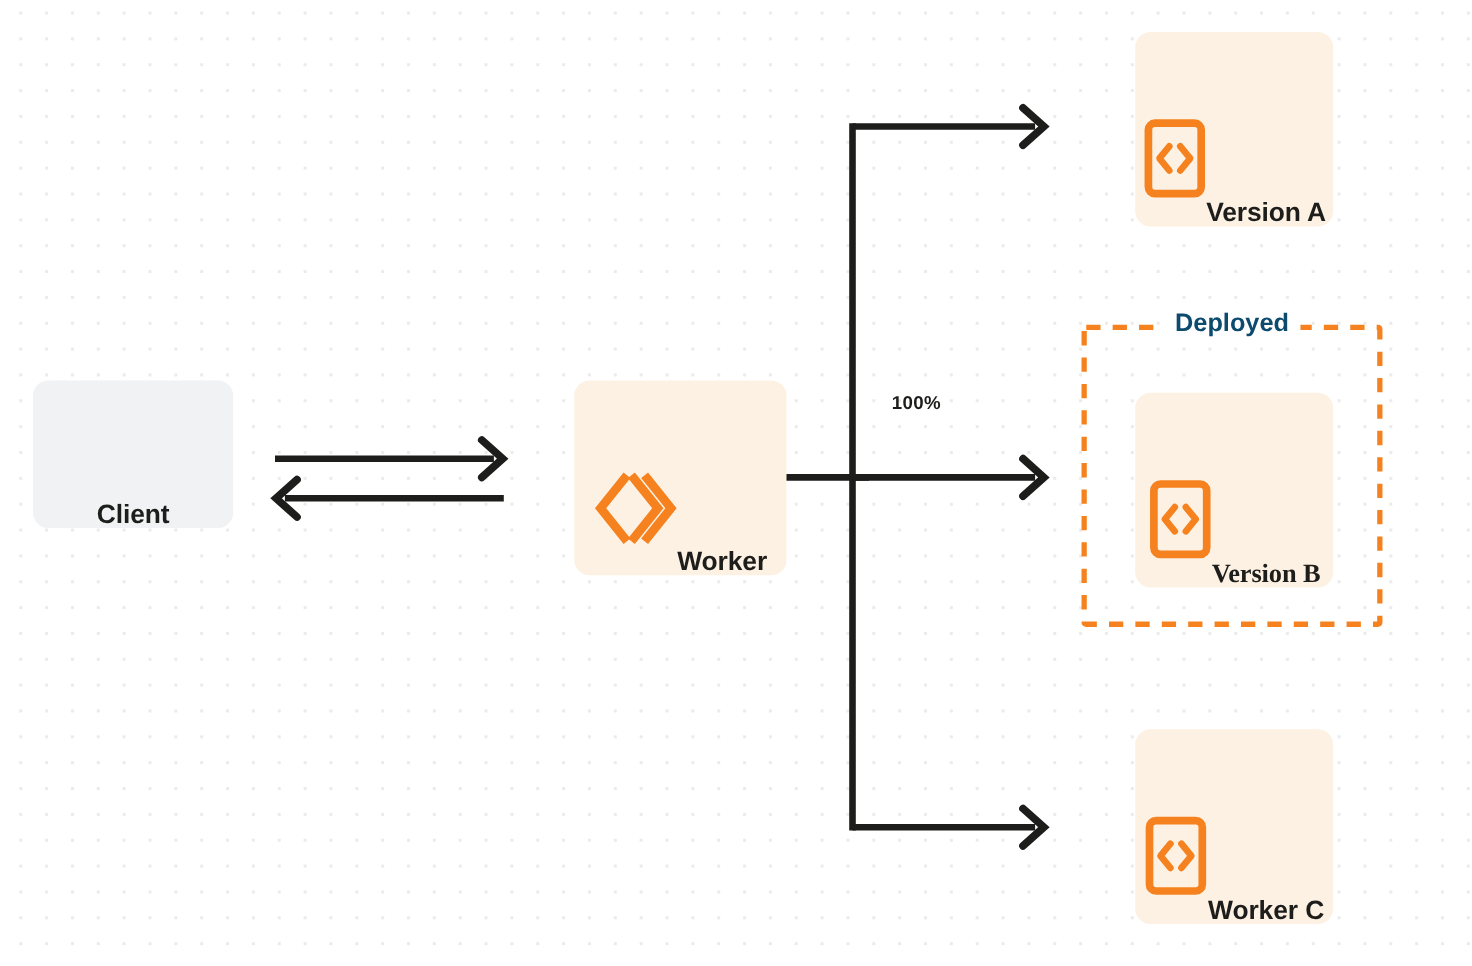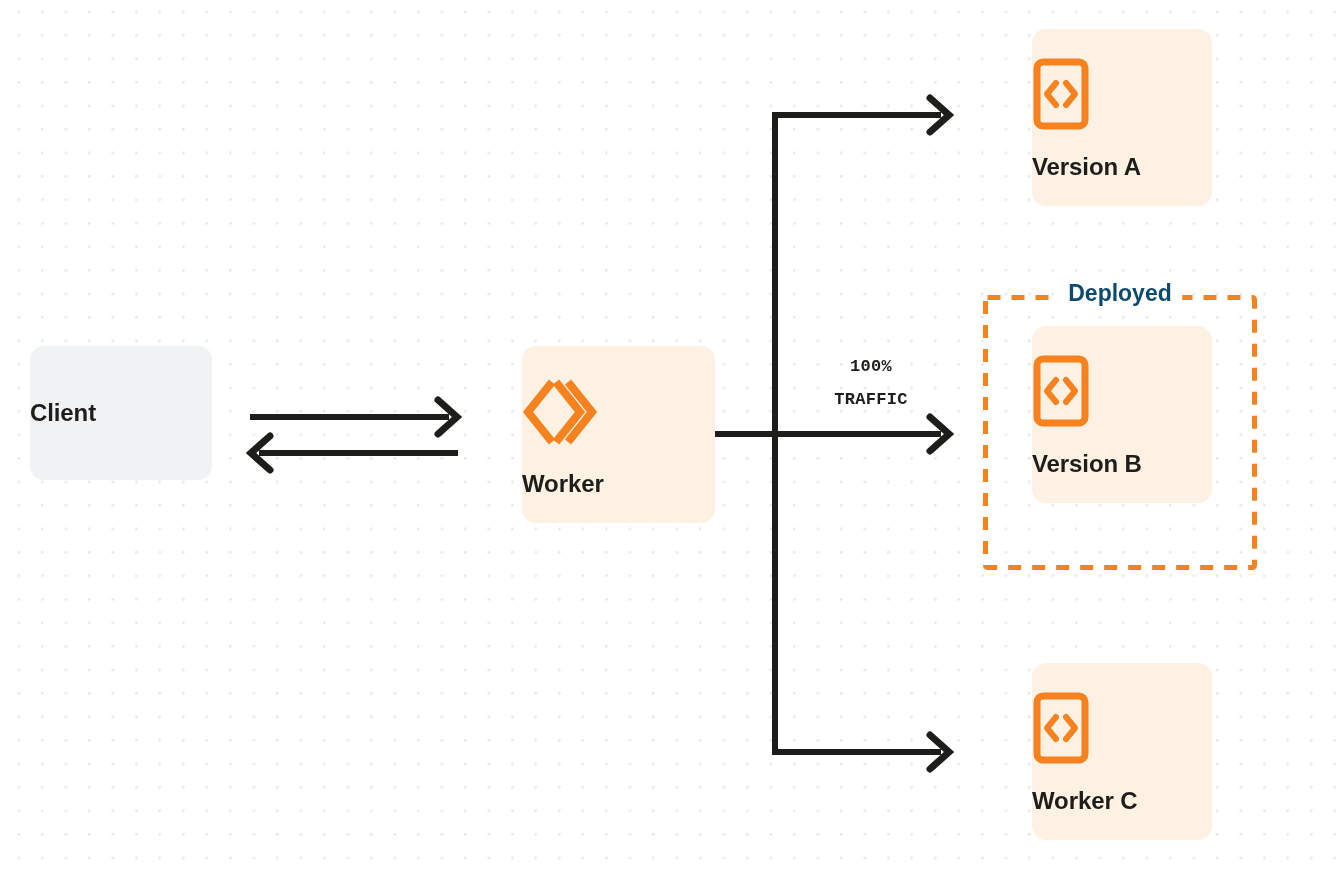--- a/index.html
+++ b/index.html
@@ -29,22 +29,22 @@
     width: 1338px;
     height: 878px;
     pointer-events: none;
   }
 
   
   .node {
     position: absolute;
     box-sizing: border-box;
     display: flex;
-    flex-direction: column;
-    align-items: flex-start;
+    flex-direction: row;
+    align-items: flex-end;
     justify-content: center;
     border-radius: 14px;
   }
 
   .node-label {
     font-size: 24px;
     font-weight: bold;
     color: #1d1d1b;
     letter-spacing: -0.1px;
     line-height: 1;
@@ -73,21 +73,21 @@
 
   
   .version-node {
     width: 180px;
     height: 177px;
     background: #fdf1e3;
   }
   .version-node .node-icon { margin-bottom: 20px; }
 
   .version-a { left: 1032px; top: 29px; }
-  .version-b { left: 1032px; top: 326px; }
+  .version-b { left: 1032px; top: 357px; font-family: Liberation Serif, serif; }
   .version-c { left: 1032px; top: 663px; }
 
   
   .deployed-group {
     position: absolute;
     left: 983px;
     top: 295px;
     width: 274px;
     height: 275px;
     box-sizing: border-box;
@@ -107,31 +107,30 @@
     color: #0c4a6e;
     font-size: 23px;
     font-weight: bold;
     line-height: 1.3;
     white-space: nowrap;
   }
 
   
   .traffic-label {
     position: absolute;
-    left: 796px;
+    left: 758px;
     top: 350px;
     width: 150px;
     text-align: center;
     color: #1d1d1b;
     font-size: 17px;
     font-weight: bold;
     line-height: 1.95;
     letter-spacing: 0.3px;
     pointer-events: none;
-    font-family: Liberation Mono, monospace;
   }
   .traffic-label span { display: block; }
 </style>
 </head>
 <body>
 
 <div id="canvas">
 
   <svg id="edges" viewBox="0 0 1338 878">
 
@@ -162,21 +161,20 @@
     </g>
 
     <g>
       <line x1="775" y1="752" x2="941" y2="752" stroke="#1d1d1b" stroke-width="6" stroke-linecap="butt"></line>
       <polyline points="930,735 949,752 930,769" fill="none" stroke="#1d1d1b" stroke-width="7" stroke-linecap="round" stroke-linejoin="miter"></polyline>
     </g>
   </svg>
 
   <div class="traffic-label">
     <span>100%</span>
-    <span>TRAFFIC</span>
   </div>
 
   <div class="node client-node">
     <div class="node-label">Client</div>
   </div>
 
   <div class="node worker-node">
     <div class="node-icon">
       <svg width="76" height="76" viewBox="0 0 76 76">
         <g fill="none" stroke="#f6821f" stroke-width="8" stroke-linecap="butt" stroke-linejoin="miter">

